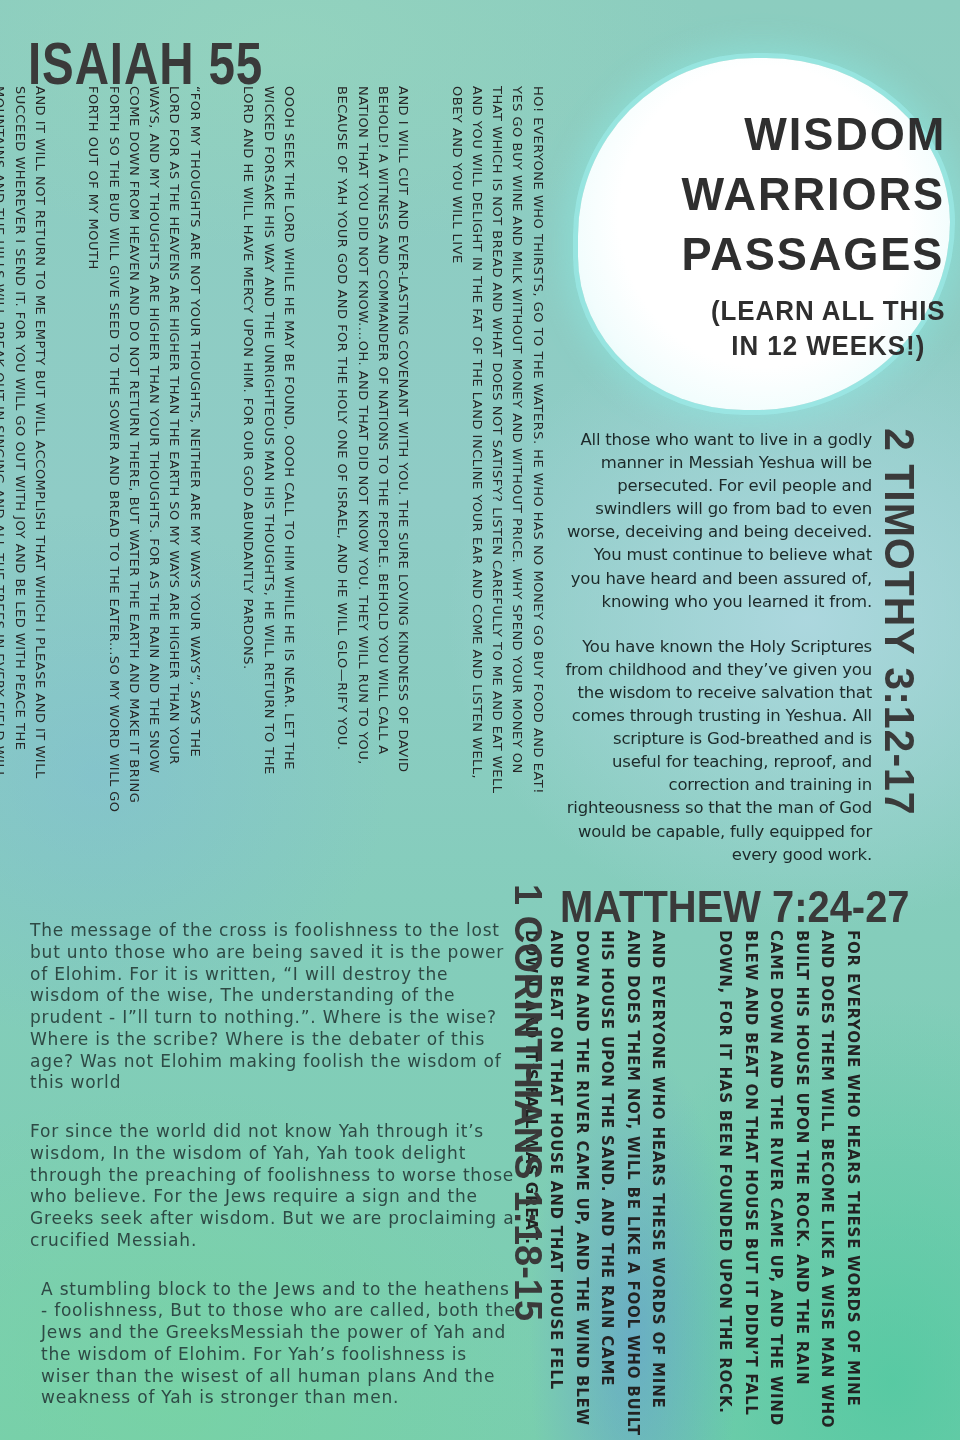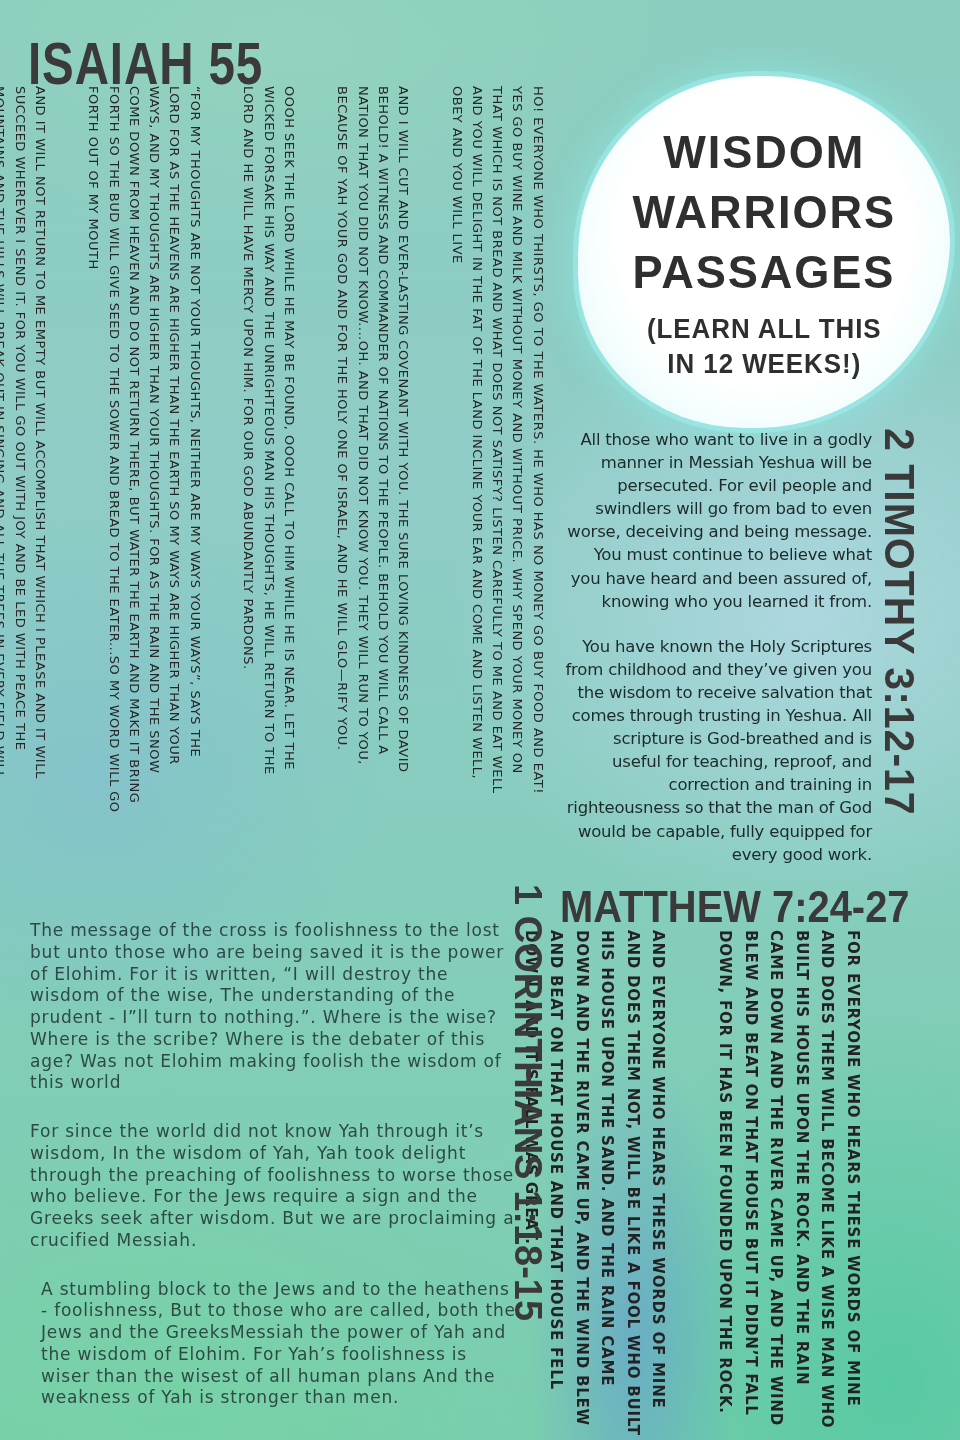--- a/index.html
+++ b/index.html
@@ -27,25 +27,25 @@
     position:absolute;left:28px;top:86px;width:540px;height:788px;
     writing-mode:vertical-rl;
     font-size:13px;letter-spacing:.5px;line-height:1.56;
     white-space:pre-line;color:#272727;
   }
   .isaiah-cols p{margin:0;margin-block-end:13px;}
   .isaiah-cols p:last-child{margin-block-end:0;}
 
   
   .blob{
-    position:absolute;left:578px;top:76px;width:372px;height:352px;
+    position:absolute;left:578px;top:58px;width:372px;height:352px;
     background:radial-gradient(ellipse at 50% 45%, #ffffff 55%, #f2fdfd 72%, #ddf8f7 88%, #cdf4f2 100%);
     border-radius:49% 51% 54% 46% / 52% 48% 55% 45%;
     box-shadow:0 0 0 5px rgba(160,240,238,.55), 0 0 28px 14px rgba(140,232,228,.45);
-    display:flex;flex-direction:column;align-items:center;justify-content:center;
+    display:flex;flex-direction:column;align-items:flex-end;justify-content:center;
     text-align:center;
   }
   .blob .big{font-size:47px;line-height:1.28;letter-spacing:2px;color:#2f2f2f;transform:scaleX(.96);}
   .blob .sub{font-size:27px;line-height:1.3;letter-spacing:1px;margin-top:10px;color:#2f2f2f;white-space:pre-line;transform:scaleX(.96);}
 
   
   .timothy-heading{
     position:absolute;left:874px;top:428px;height:410px;
     writing-mode:vertical-rl;font-size:41px;letter-spacing:1px;white-space:nowrap;
     transform:scaleX(1.05);transform-origin:left top;
@@ -120,21 +120,21 @@
     <div class="big hfont">WISDOM</div>
     <div class="big hfont">WARRIORS</div>
     <div class="big hfont">PASSAGES</div>
     <div class="sub hfont">(LEARN ALL THIS
 IN 12 WEEKS!)</div>
   </div>
 
   <div class="timothy-heading hfont">2 TIMOTHY 3:12-17</div>
 
   <div class="timothy-text">
-    <p>All those who want to live in a godly manner in Messiah Yeshua will be persecuted. For evil people and swindlers will go from bad to even worse, deceiving and being message. You must continue to believe what you have heard and been assured of, knowing who you learned it from.</p>
+    <p>All those who want to live in a godly manner in Messiah Yeshua will be persecuted. For evil people and swindlers will go from bad to even worse, deceiving and being deceived. You must continue to believe what you have heard and been assured of, knowing who you learned it from.</p>
     <p>You have known the Holy Scriptures from childhood and they’ve given you the wisdom to receive salvation that comes through trusting in Yeshua. All scripture is God-breathed and is useful for teaching, reproof, and correction and training in righteousness so that the man of God would be capable, fully equipped for every good work.</p>
   </div>
 
   <div class="matthew-heading hfont">MATTHEW 7:24-27</div>
 
   <div class="matthew-cols">
     <p>FOR EVERYONE WHO HEARS THESE WORDS OF MINE
 AND DOES THEM WILL BECOME LIKE A WISE MAN WHO
 BUILT HIS HOUSE UPON THE ROCK. AND THE RAIN
 CAME DOWN AND THE RIVER CAME UP, AND THE WIND

